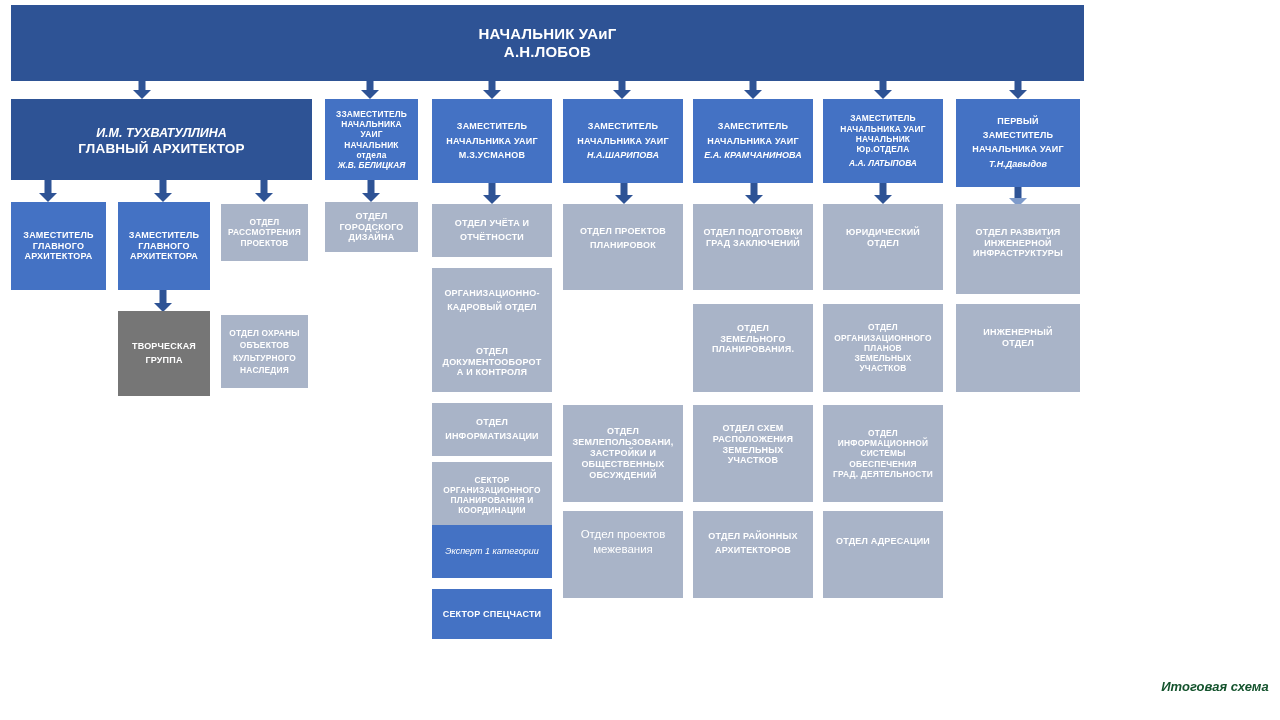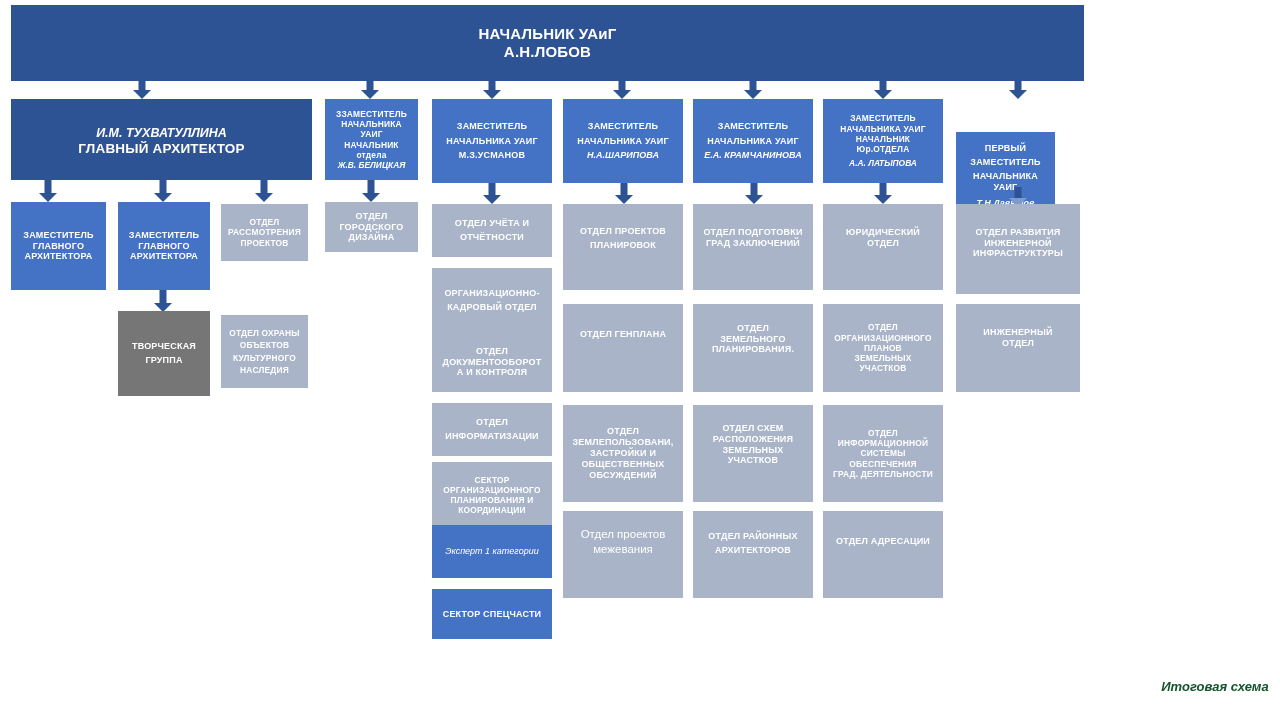--- a/index.html
+++ b/index.html
@@ -115,21 +115,21 @@
   </div>
 
   <div class="node c-mid" style="left:823px;top:99px;width:120px;height:84px;">
     <span class="ln t-title sz-9">ЗАМЕСТИТЕЛЬ</span>
     <span class="ln t-title sz-9">НАЧАЛЬНИКА УАИГ</span>
     <span class="ln t-title sz-9">НАЧАЛЬНИК</span>
     <span class="ln t-title sz-9">Юр.ОТДЕЛА</span>
     <span class="ln t-name sz-9" style="margin-top:4px;">А.А. ЛАТЫПОВА</span>
   </div>
 
-  <div class="node c-mid" style="left:956px;top:99px;width:99px;height:88px;margin-top:33px;">
+  <div class="node c-mid" style="left:956px;top:99px;width:124px;height:88px;">
     <span class="ln t-title sz-10">ПЕРВЫЙ</span>
     <span class="ln t-title sz-10" style="margin-top:3px;">ЗАМЕСТИТЕЛЬ</span>
     <span class="ln t-title sz-10" style="margin-top:3px;">НАЧАЛЬНИКА УАИГ</span>
     <span class="ln t-name sz-10" style="margin-top:5px;">Т.Н.Давыдов</span>
   </div>
 
   <div class="arrow" style="left:38px;top:180px;width:20px;height:22px;">
     <div class="stem" style="height:14px;"></div>
       <div class="head"></div>
     </div>
@@ -233,23 +233,20 @@
   <div class="node c-mid" style="left:432px;top:525px;width:120px;height:53px;">
     <span class="ln t-name-reg sz-10">Эксперт 1 категории</span>
   </div>
   <div class="node c-mid" style="left:432px;top:589px;width:120px;height:50px;">
     <span class="ln t-title sz-10">СЕКТОР СПЕЦЧАСТИ</span>
   </div>
 
   <div class="node c-gray" style="left:563px;top:204px;width:120px;height:86px;">
     <span class="ln t-title sz-10" style="margin-top:-18px;">ОТДЕЛ ПРОЕКТОВ</span>
     <span class="ln t-title sz-10" style="margin-top:3px;">ПЛАНИРОВОК</span>
-  </div>
-  <div class="node c-gray" style="left:563px;top:304px;width:120px;height:88px;">
-    <span class="ln t-title sz-10" style="margin-top:-28px;">ОТДЕЛ ГЕНПЛАНА</span>
   </div>
   <div class="node c-gray" style="left:563px;top:405px;width:120px;height:97px;">
     <span class="ln t-title sz-10">ОТДЕЛ</span>
     <span class="ln t-title sz-10">ЗЕМЛЕПОЛЬЗОВАНИ,</span>
     <span class="ln t-title sz-10">ЗАСТРОЙКИ И</span>
     <span class="ln t-title sz-10">ОБЩЕСТВЕННЫХ</span>
     <span class="ln t-title sz-10">ОБСУЖДЕНИЙ</span>
   </div>
   <div class="node c-gray" style="left:563px;top:511px;width:120px;height:87px;">
     <span class="ln t-reg sz-12" style="margin-top:-26px;font-size:11.5px;">Отдел проектов</span>

